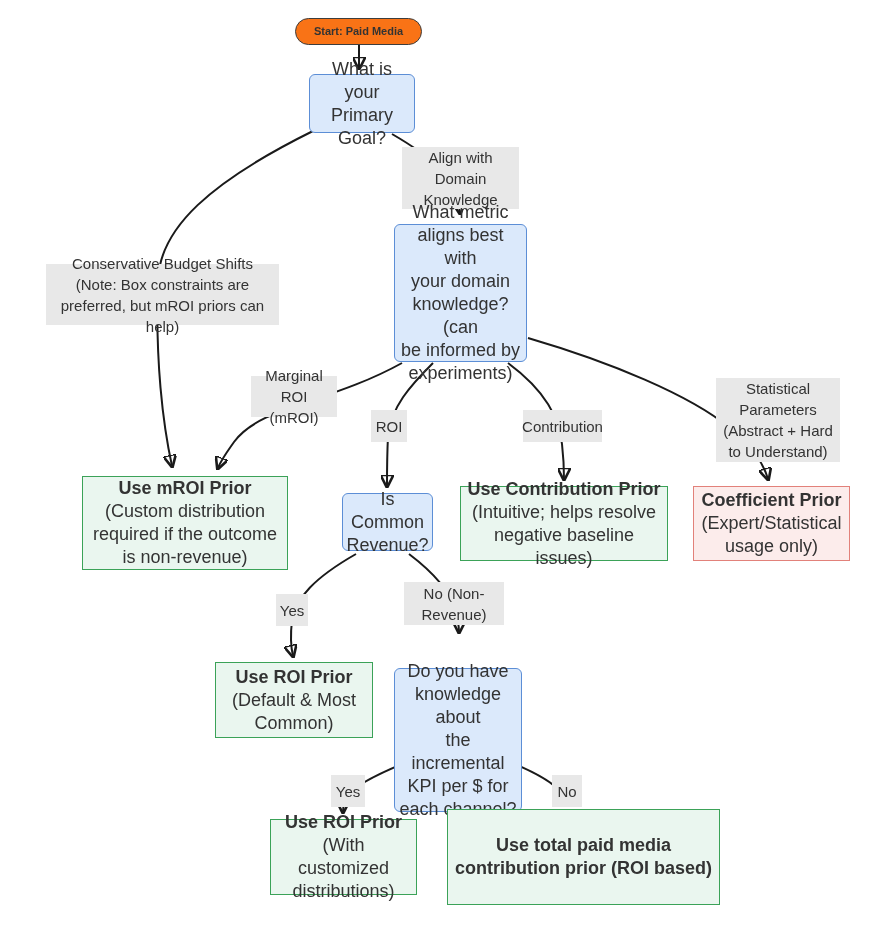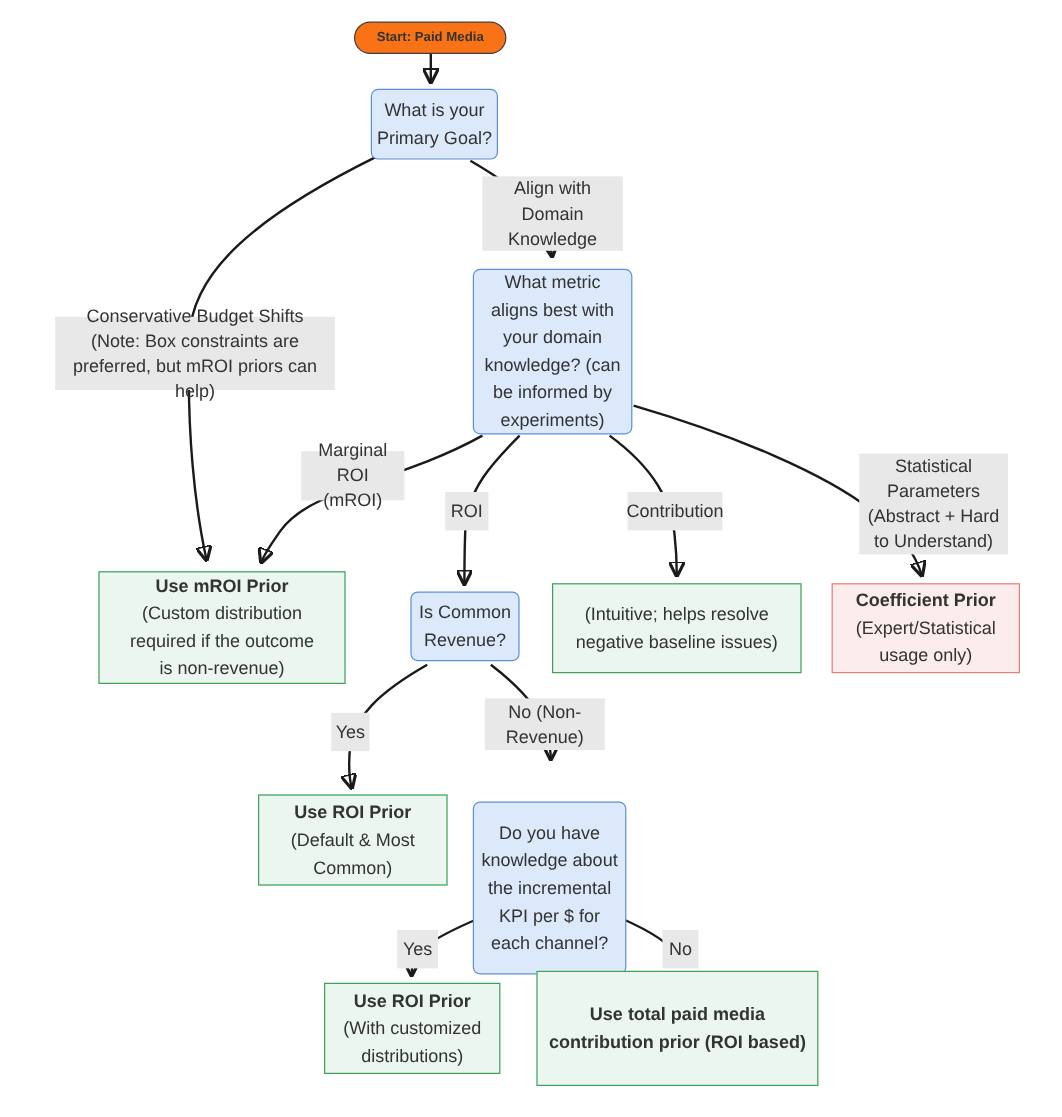--- a/index.html
+++ b/index.html
@@ -29,21 +29,21 @@
     padding: 16px 3px;
   }
 
   .node {
     position: absolute;
     z-index: 3;
     display: flex; flex-direction: column;
     align-items: center; justify-content: center;
     text-align: center;
     box-sizing: border-box;
-    font-size: 15px;
+    font-size: 18px;
     line-height: 23px;
     padding: 2px 4px;
   }
   .node .txt { white-space: pre-line; }
   .decision {
     background: var(--decision-fill, #dbe9fb);
     border: 1px solid var(--decision-border, #5c8ed6);
     border-radius: 6px;
   }
   .result {
@@ -129,20 +129,21 @@
 required if the outcome
 is non-revenue)</div>
 </div>
 
 <div class="node decision" style="left:342px; top:493px; width:91px; height:58px;">
   <div class="txt">Is Common
 Revenue?</div>
 </div>
 
 <div class="node result" style="left:460px; top:486px; width:208px; height:75px;">
+  <div class="title">Use Contribution Prior</div>
   <div class="txt">(Intuitive; helps resolve
 negative baseline issues)</div>
 </div>
 
 <div class="node warning" style="left:693px; top:486px; width:157px; height:75px;">
   <div class="title">Coefficient Prior</div>
   <div class="txt">(Expert/Statistical
 usage only)</div>
 </div>
 
@@ -159,16 +160,16 @@
 KPI per $ for
 each channel?</div>
 </div>
 
 <div class="node result" style="left:270px; top:819px; width:147px; height:76px;">
   <div class="title">Use ROI Prior</div>
   <div class="txt">(With customized
 distributions)</div>
 </div>
 
-<div class="node result" style="left:447px; top:809px; width:235px; height:96px;">
+<div class="node result" style="left:447px; top:809px; width:273px; height:96px;">
   <div class="title">Use total paid media
 contribution prior (ROI based)</div>
 </div>
 
 </body></html>

